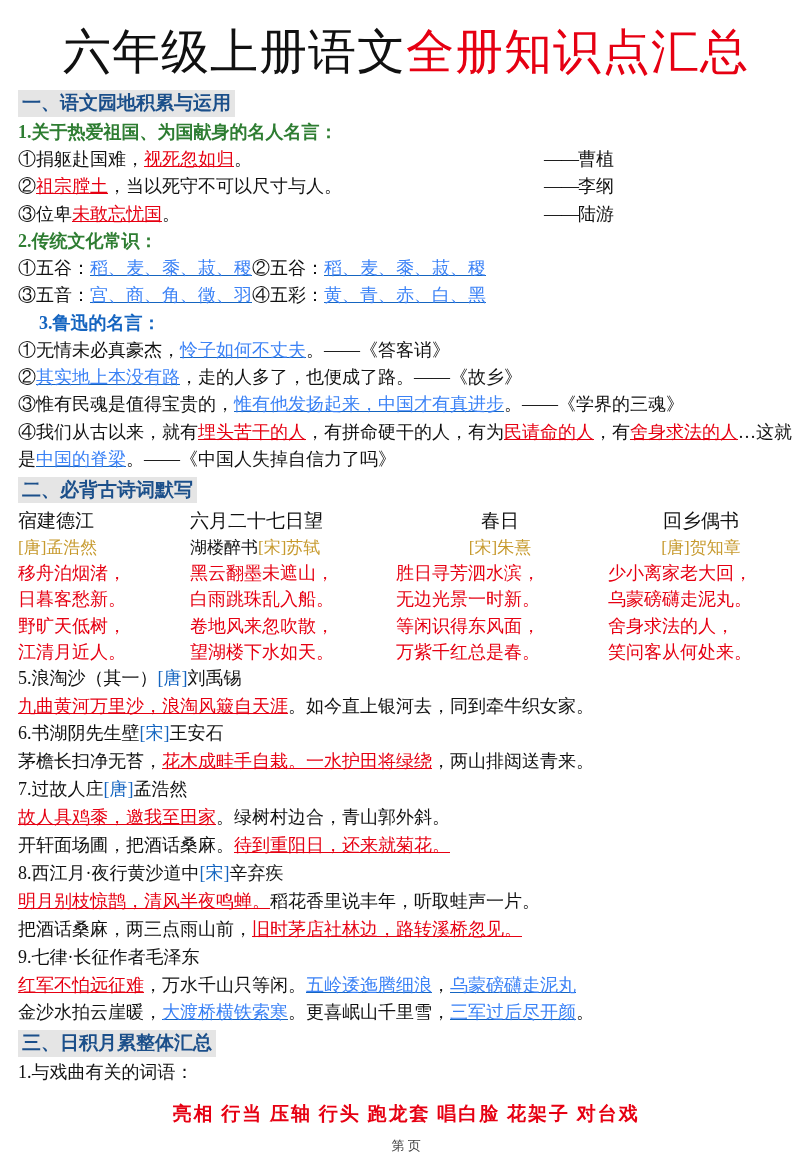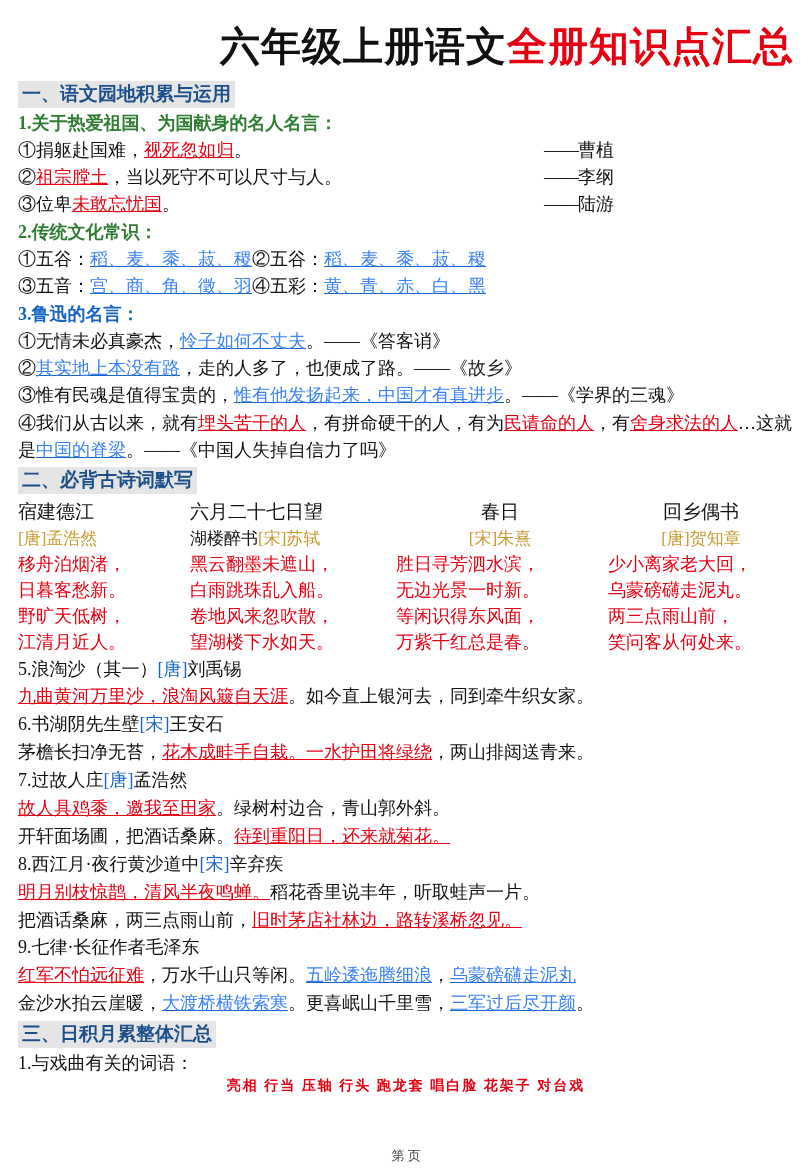--- a/index.html
+++ b/index.html
@@ -11,23 +11,23 @@
     overflow:hidden;
   }
   .page{
     position:relative;
     width:812px;height:1171px;
     box-sizing:border-box;
     padding:14px 18px 0 18px;
   }
   
   .title{
-    text-align:right;
-    font-size:40px;
-    font-weight:bold;
+    text-align:center;
+    font-size:48px;
+    font-weight:normal;
     letter-spacing:1px;
     line-height:1.15;
     margin:10px 0 8px 0;
     white-space:nowrap;
   }
   .title .black{color:#111111;}
   .title .red{color:#e60012;}
 
   
   .sec-head{
@@ -39,21 +39,21 @@
     padding:1px 4px 2px 4px;
     margin:3px 0 2px 0;
     line-height:1.25;
   }
   .sub-head{
     color:#2e7d32;
     font-weight:bold;
     font-size:18px;
     line-height:1.5;
   }
-  .sub-head.blue{color:#1565c0;}
+  .sub-head.blue{color:#1565c0;margin-left:21px;}
   .sub-head.green{color:#2e7d32;}
 
   .line{
     font-size:18px;
     line-height:1.52;
     white-space:nowrap;
   }
   .wrapline{
     font-size:18px;
     line-height:1.52;
@@ -100,29 +100,29 @@
     line-height:1.45;
     white-space:nowrap;
   }
 
   .num-line{font-size:18px;line-height:1.55;white-space:nowrap;}
   .bracket-blue{color:#1565c0;}
 
   .xiqu{
     text-align:center;
     color:#e60012;
-    font-size:14px;
+    font-size:19px;
     font-weight:bold;
     letter-spacing:2px;
-    margin-top:0;
+    margin-top:15px;
   }
 
   .footer{
     position:absolute;
-    left:0;right:0;bottom:6px;
+    left:0;right:0;bottom:16px;
     text-align:center;
     font-size:13px;
     color:#444;
   }
 </style>
 </head>
 <body>
 
 <div class="page">
 
@@ -219,21 +219,21 @@
         <div class="poem-line">万紫千红总是春。</div>
       </div>
 
       <div class="poem-col">
         <div class="poem-title center">回乡偶书</div>
         <div class="poem-author center">
           <span class="bk">[唐]</span><span>贺知章</span>
         </div>
         <div class="poem-line">少小离家老大回，</div>
         <div class="poem-line">乌蒙磅礴走泥丸。</div>
-        <div class="poem-line">两三点雨山前，</div>
+        <div class="poem-line">舍身求法的人，</div>
         <div class="poem-line">笑问客从何处来。</div>
       </div>
     </div>
 
     
     <div class="num-line">
       <span class="black">5.</span><span class="black">浪淘沙（其一）</span><span class="bracket-blue">[唐]</span><span class="black">刘禹锡</span>
     </div>
     <div class="num-line">
       <span class="u-red">九曲黄河万里沙，浪淘风簸自天涯</span><span class="black">。如今直上银河去，同到牵牛织女家。</span>

